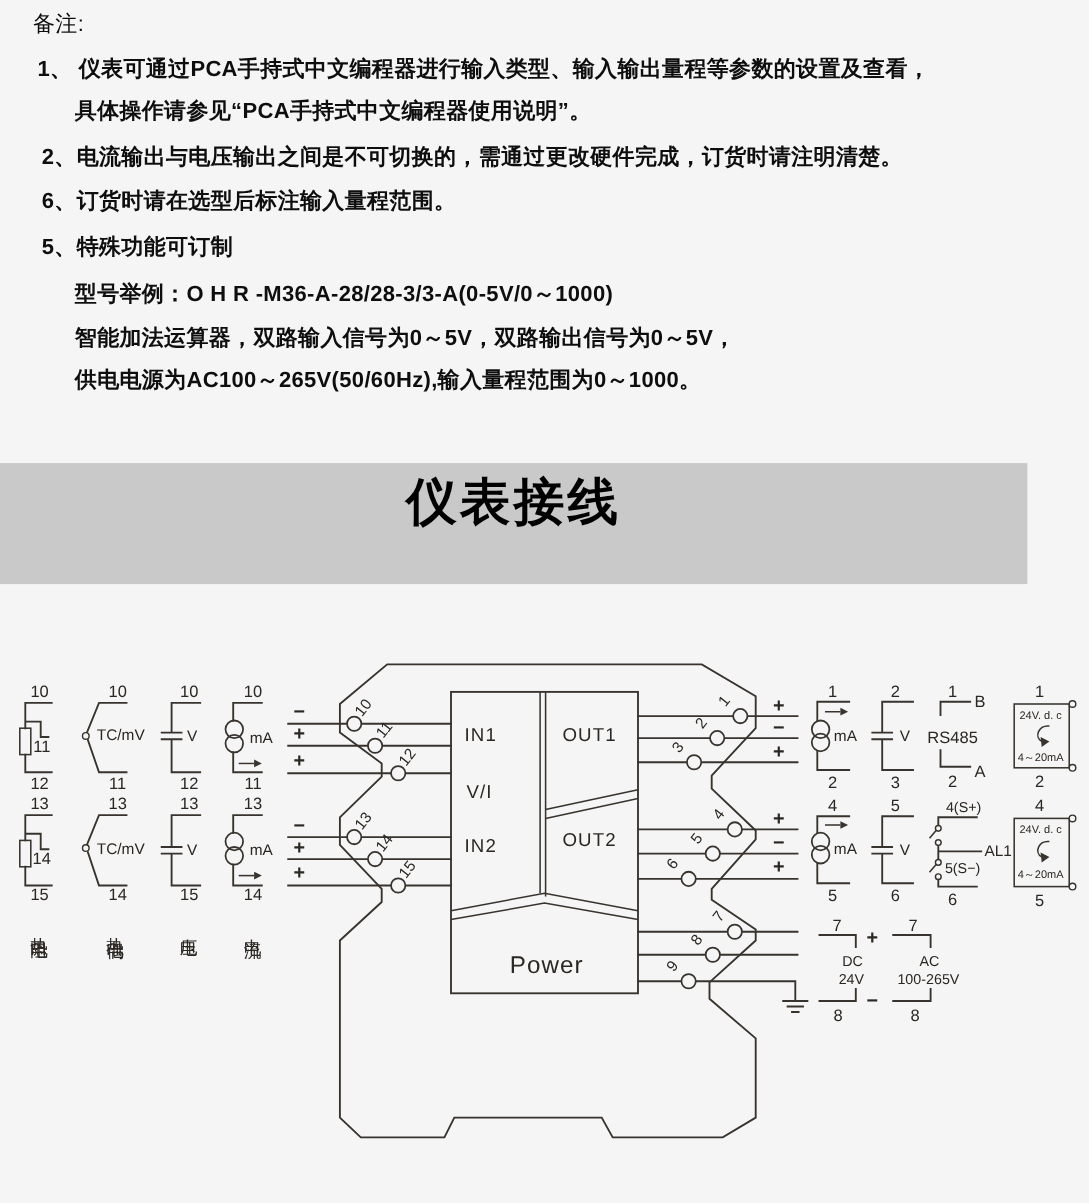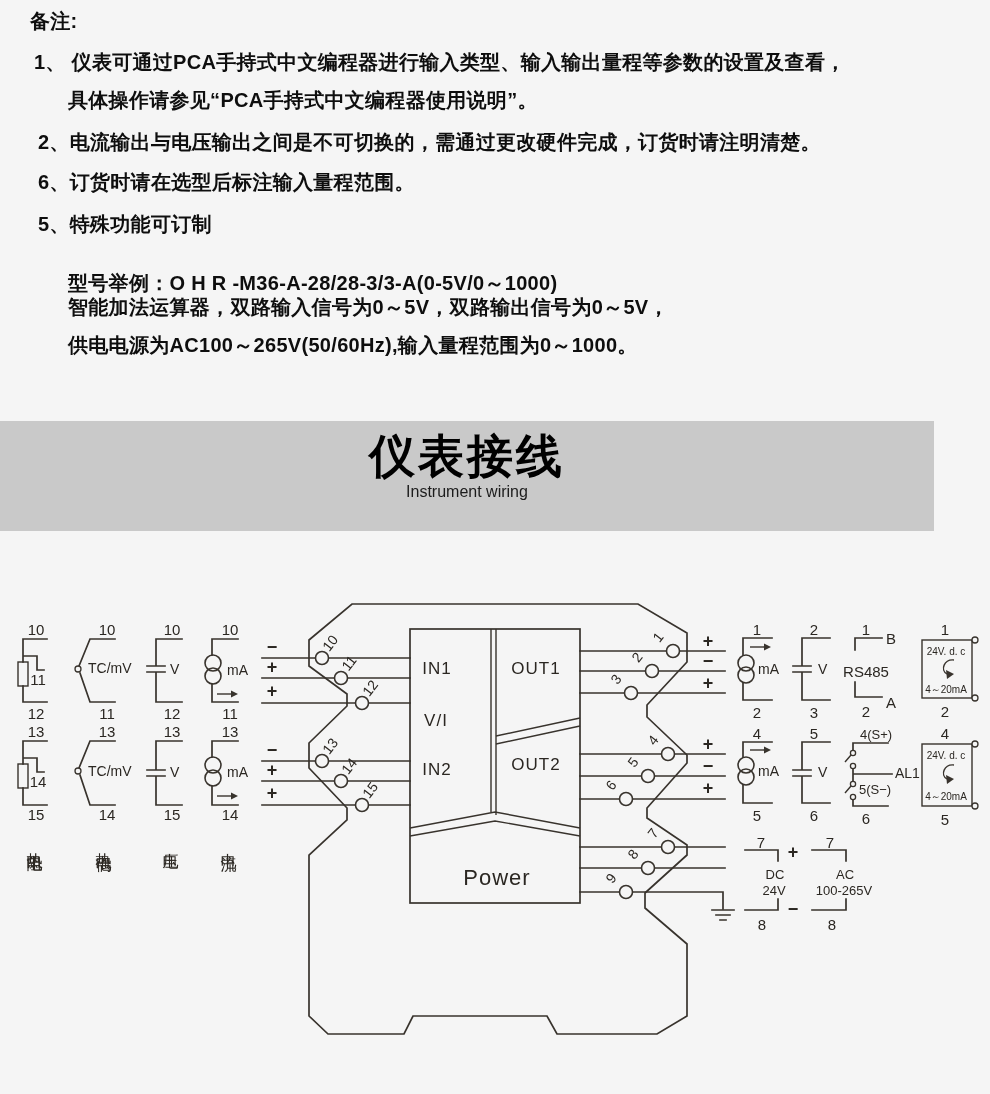--- a/index.html
+++ b/index.html
@@ -1,19 +1,19 @@
 <!DOCTYPE html>
 <html><head>
 <meta charset="utf-8">
 <style>
   html,body{margin:0;padding:0;}
   .page{position:relative;width:990px;height:1094px;background:#f5f5f5;overflow:hidden;
         font-family:"Liberation Sans","DejaVu Sans",sans-serif;color:#111;}
   .note{position:absolute;font-size:20px;font-weight:600;white-space:nowrap;color:#0e0e0e;letter-spacing:0.3px;}
-  .note.head{font-weight:700;}
+  .note.head{font-weight:400;}
   .banner{position:absolute;left:0;top:421px;width:934px;height:110px;background:#c9c9c9;text-align:center;}
   .banner-title{font-size:46px;font-weight:700;color:#000;padding-top:10px;letter-spacing:3px;line-height:1.1;}
   .banner-sub{font-size:16px;color:#1c1c1c;margin-top:1px;}
   svg.diagram{position:absolute;left:0;top:534px;}
   .w{stroke:#38332d;stroke-width:1.7;fill:none;stroke-linejoin:miter;stroke-linecap:square;}
   .w2{stroke:#38332d;stroke-width:1.4;fill:none;}
   .term{fill:#f5f5f5;stroke:#38332d;stroke-width:1.6;}
   .pin{fill:#f5f5f5;stroke:#38332d;stroke-width:1.3;}
   .src{fill:none;stroke:#38332d;stroke-width:1.6;}
   .hd{fill:#38332d;stroke:none;}
@@ -29,28 +29,27 @@
 
 <div class="page">
 
   <section>
     <div class="note head" style="left:30px;top:8px">备注:</div>
     <div class="note" style="left:34px;top:49px">1、 仪表可通过PCA手持式中文编程器进行输入类型、输入输出量程等参数的设置及查看，</div>
     <div class="note" style="left:68px;top:87px">具体操作请参见“PCA手持式中文编程器使用说明”。</div>
     <div class="note" style="left:38px;top:129px">2、电流输出与电压输出之间是不可切换的，需通过更改硬件完成，订货时请注明清楚。</div>
     <div class="note" style="left:38px;top:169px">6、订货时请在选型后标注输入量程范围。</div>
     <div class="note" style="left:38px;top:211px">5、特殊功能可订制</div>
-    <div class="note" style="left:68px;top:270px">型号举例：O H R -M36-A-28/28-3/3-A(0-5V/0～1000)</div>
+    <div class="note" style="left:68px;top:254px">型号举例：O H R -M36-A-28/28-3/3-A(0-5V/0～1000)</div>
     <div class="note" style="left:68px;top:294px">智能加法运算器，双路输入信号为0～5V，双路输出信号为0～5V，</div>
     <div class="note" style="left:68px;top:332px">供电电源为AC100～265V(50/60Hz),输入量程范围为0～1000。</div>
   </section>
 
   <div class="banner">
     <div class="banner-title">仪表接线</div>
-    <div class="banner-sub">Instrument wiring</div>
   </div>
 
   <svg class="diagram" width="990" height="560" viewBox="0 534 990 560">
 
     <path class="w" d="M352,604 H638 L687,633 V662 L647,705 V717 L687,755 V763 L647,808 V818 L687,845 V855 L645,893 V908 L687,944 V1016 L657,1034 H557 L547,1016 H413 L404,1034 H328 L309,1016 V855 L347,820 V808 L309,768 V743 L347,706 V694 L309,666 V640 Z"></path>
 
     <g>
       <rect class="w" x="410" y="629" width="170" height="274"></rect>
       <path class="w2" d="M491,629 V812 M496,629 V815"></path>
       <path class="w2" d="M496,736 L580,718 M496,744 L580,726"></path>

